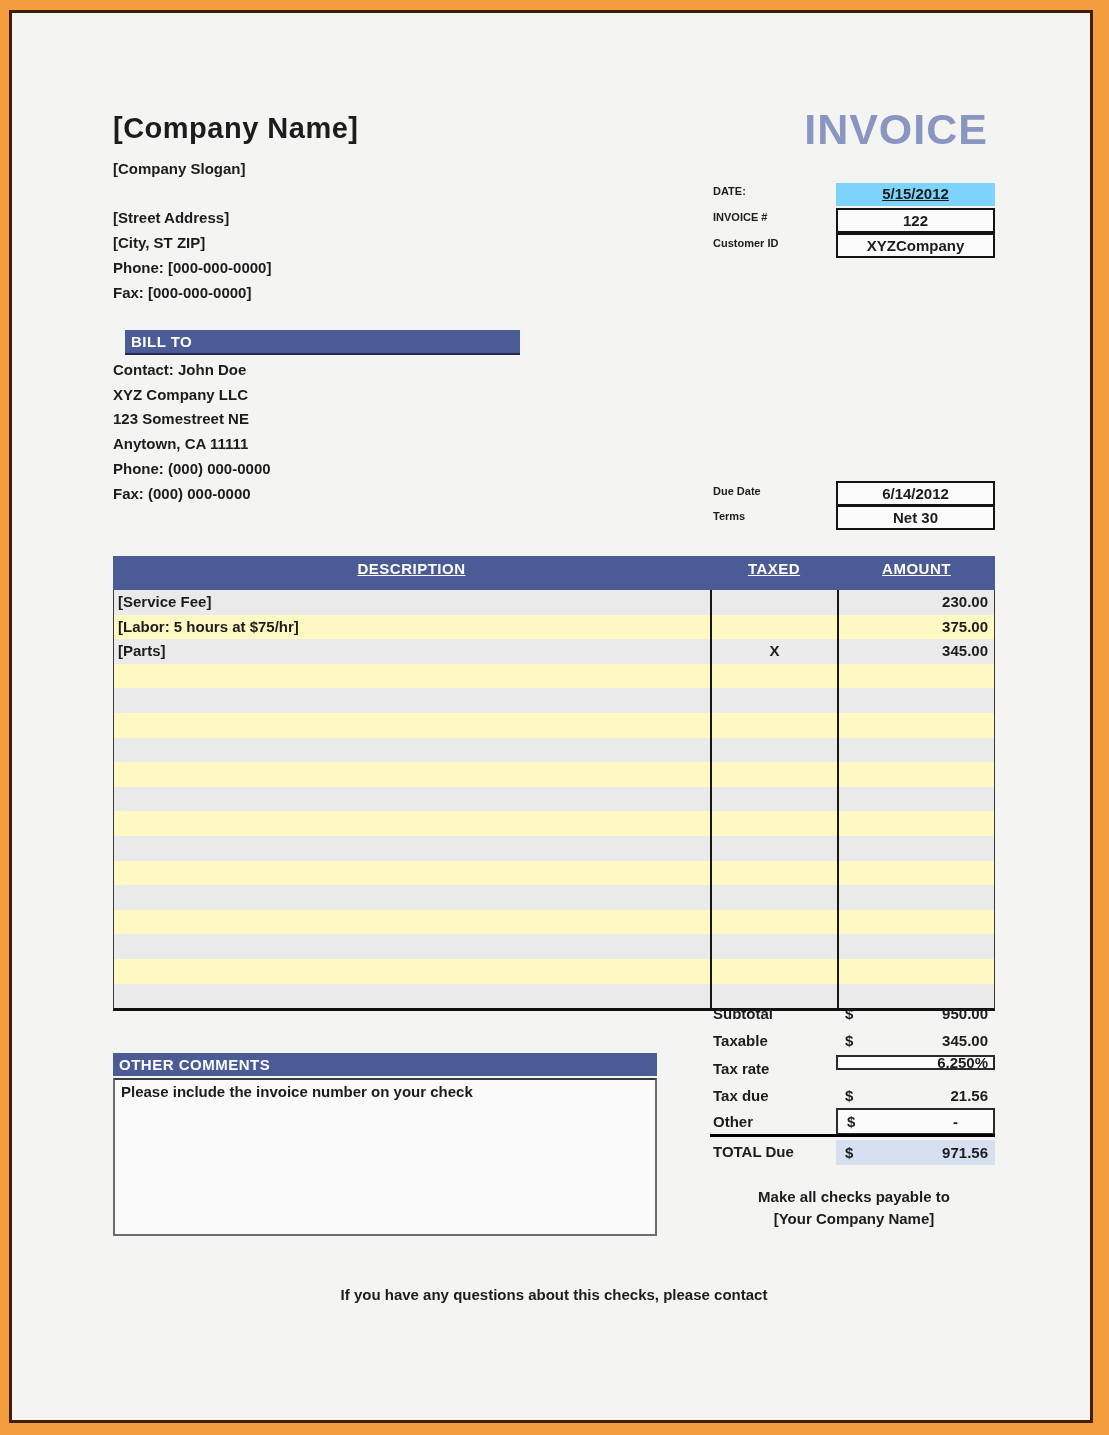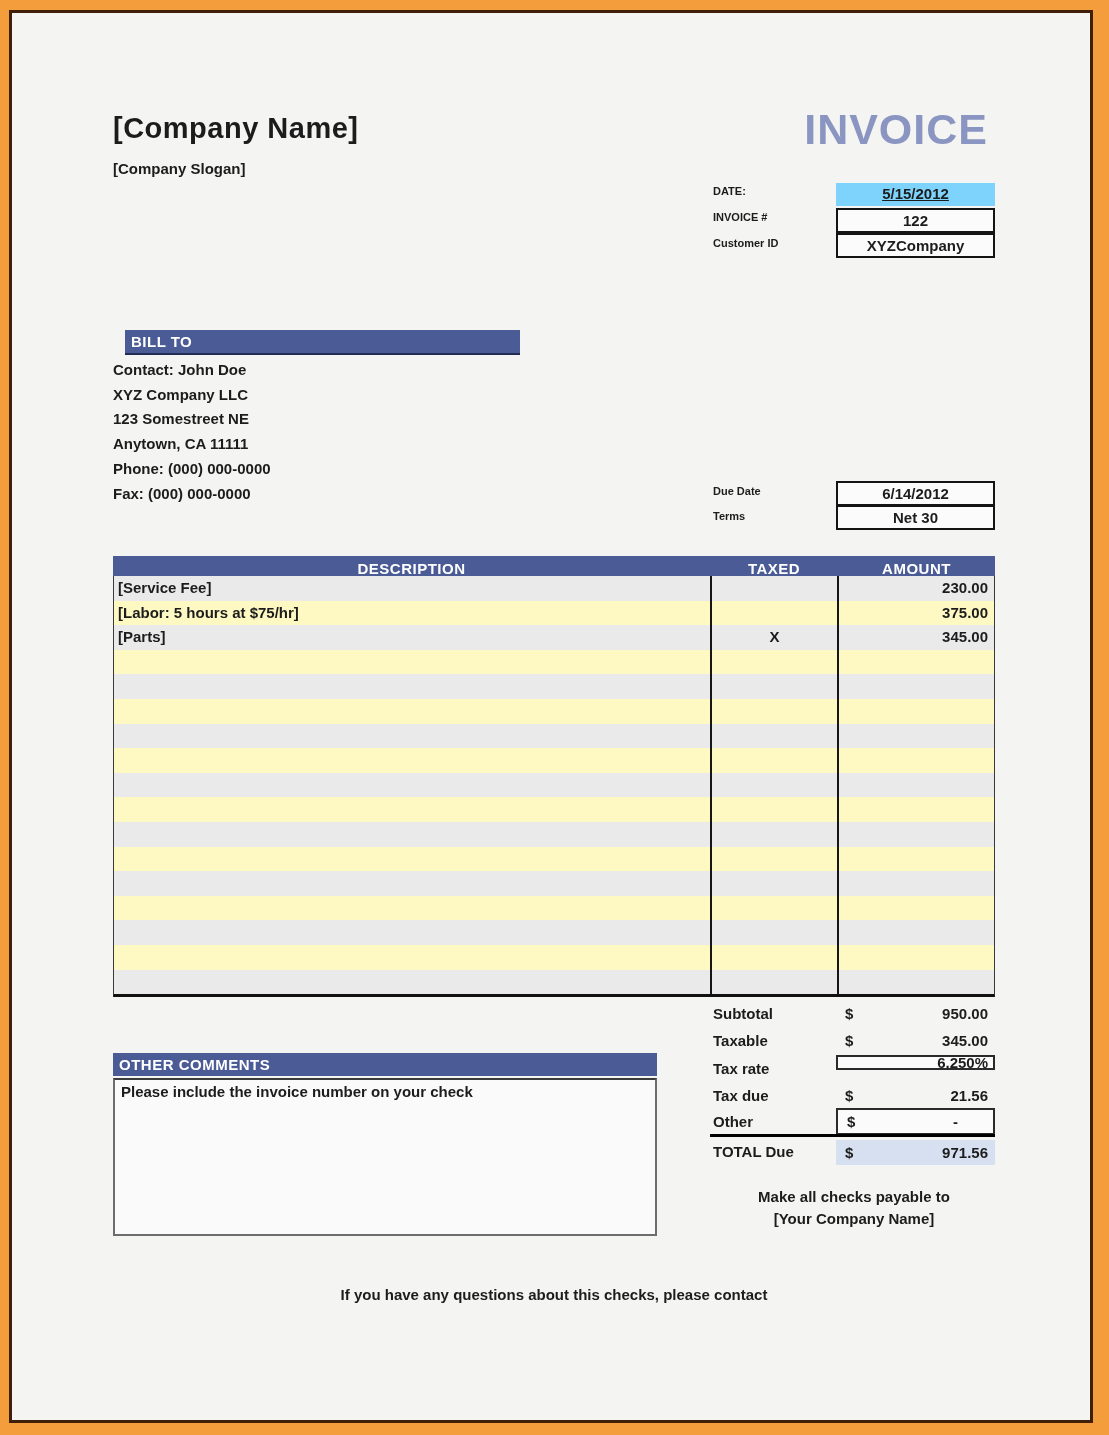--- a/index.html
+++ b/index.html
@@ -29,22 +29,22 @@
   .cell-boxed  { background:#fbfbfb; border:2px solid #141414; }
 
   
   .section-bar { background:#4a5b96; color:#ffffff; font-size:15px; font-weight:bold;
                  letter-spacing:0.5px; padding:3px 0 3px 6px; border-bottom:2px solid #222c52; }
   .billto-bar   { left:113px; top:330px; width:395px;margin-left:12px; }
   .billto-lines { left:113px; top:358px; font-size:15px; font-weight:600; line-height:24.7px; }
 
   
   .items-table { left:113px; top:556px; width:882px; }
-  .t-head { display:flex; background:#4a5b96; color:#fff; height:20px;
-            font-size:15px; font-weight:bold; letter-spacing:0.5px; line-height:25px; }
+  .t-head { display:flex; background:#4a5b96; color:#fff; height:34px;
+            font-size:15px; font-weight:bold; letter-spacing:0.5px; line-height:25px;text-decoration:underline; }
   .t-body { border-bottom:3px solid #111; border-left:1px solid #3a3a3a; border-right:1px solid #3a3a3a; }
   .t-row  { display:flex; height:24.6px; font-size:15px; font-weight:600; line-height:24.6px; }
   .t-row.odd  { background:#eaeaeb; }
   .t-row.even { background:#fef9c3; }
   .col-desc   { width:597px; padding-left:4px; }
   .col-taxed  { width:128px; text-align:center; }
   .col-amount { width:157px; text-align:right; padding-right:6px; }
   .t-head .col-desc { text-align:center; padding-left:0; }
   .t-head .col-amount { text-align:center; padding-right:0; }
   .t-body .col-taxed  { border-left:2px solid #161616; }
@@ -75,20 +75,26 @@
 </style>
 </head>
 <body>
 
 <div class="frame">
   <div class="page">
     <div class="content">
 
       <div class="abs company-name">[Company Name]</div>
       <div class="abs company-slogan">[Company Slogan]</div>
+      <div class="abs company-address">
+        <div>[Street Address]</div>
+        <div>[City, ST ZIP]</div>
+        <div>Phone: [000-000-0000]</div>
+        <div>Fax: [000-000-0000]</div>
+      </div>
 
       <div class="abs invoice-title">INVOICE</div>
 
       <div class="abs meta-label" style="left:713px; top:185px;">DATE:</div>
       <div class="abs meta-cell cell-shaded" style="left:836px; top:183px;">5/15/2012</div>
 
       <div class="abs meta-label" style="left:713px; top:211px;">INVOICE #</div>
       <div class="abs meta-cell cell-boxed" style="left:836px; top:208px; height:25px;">122</div>
 
       <div class="abs meta-label" style="left:713px; top:237px;">Customer ID</div>

